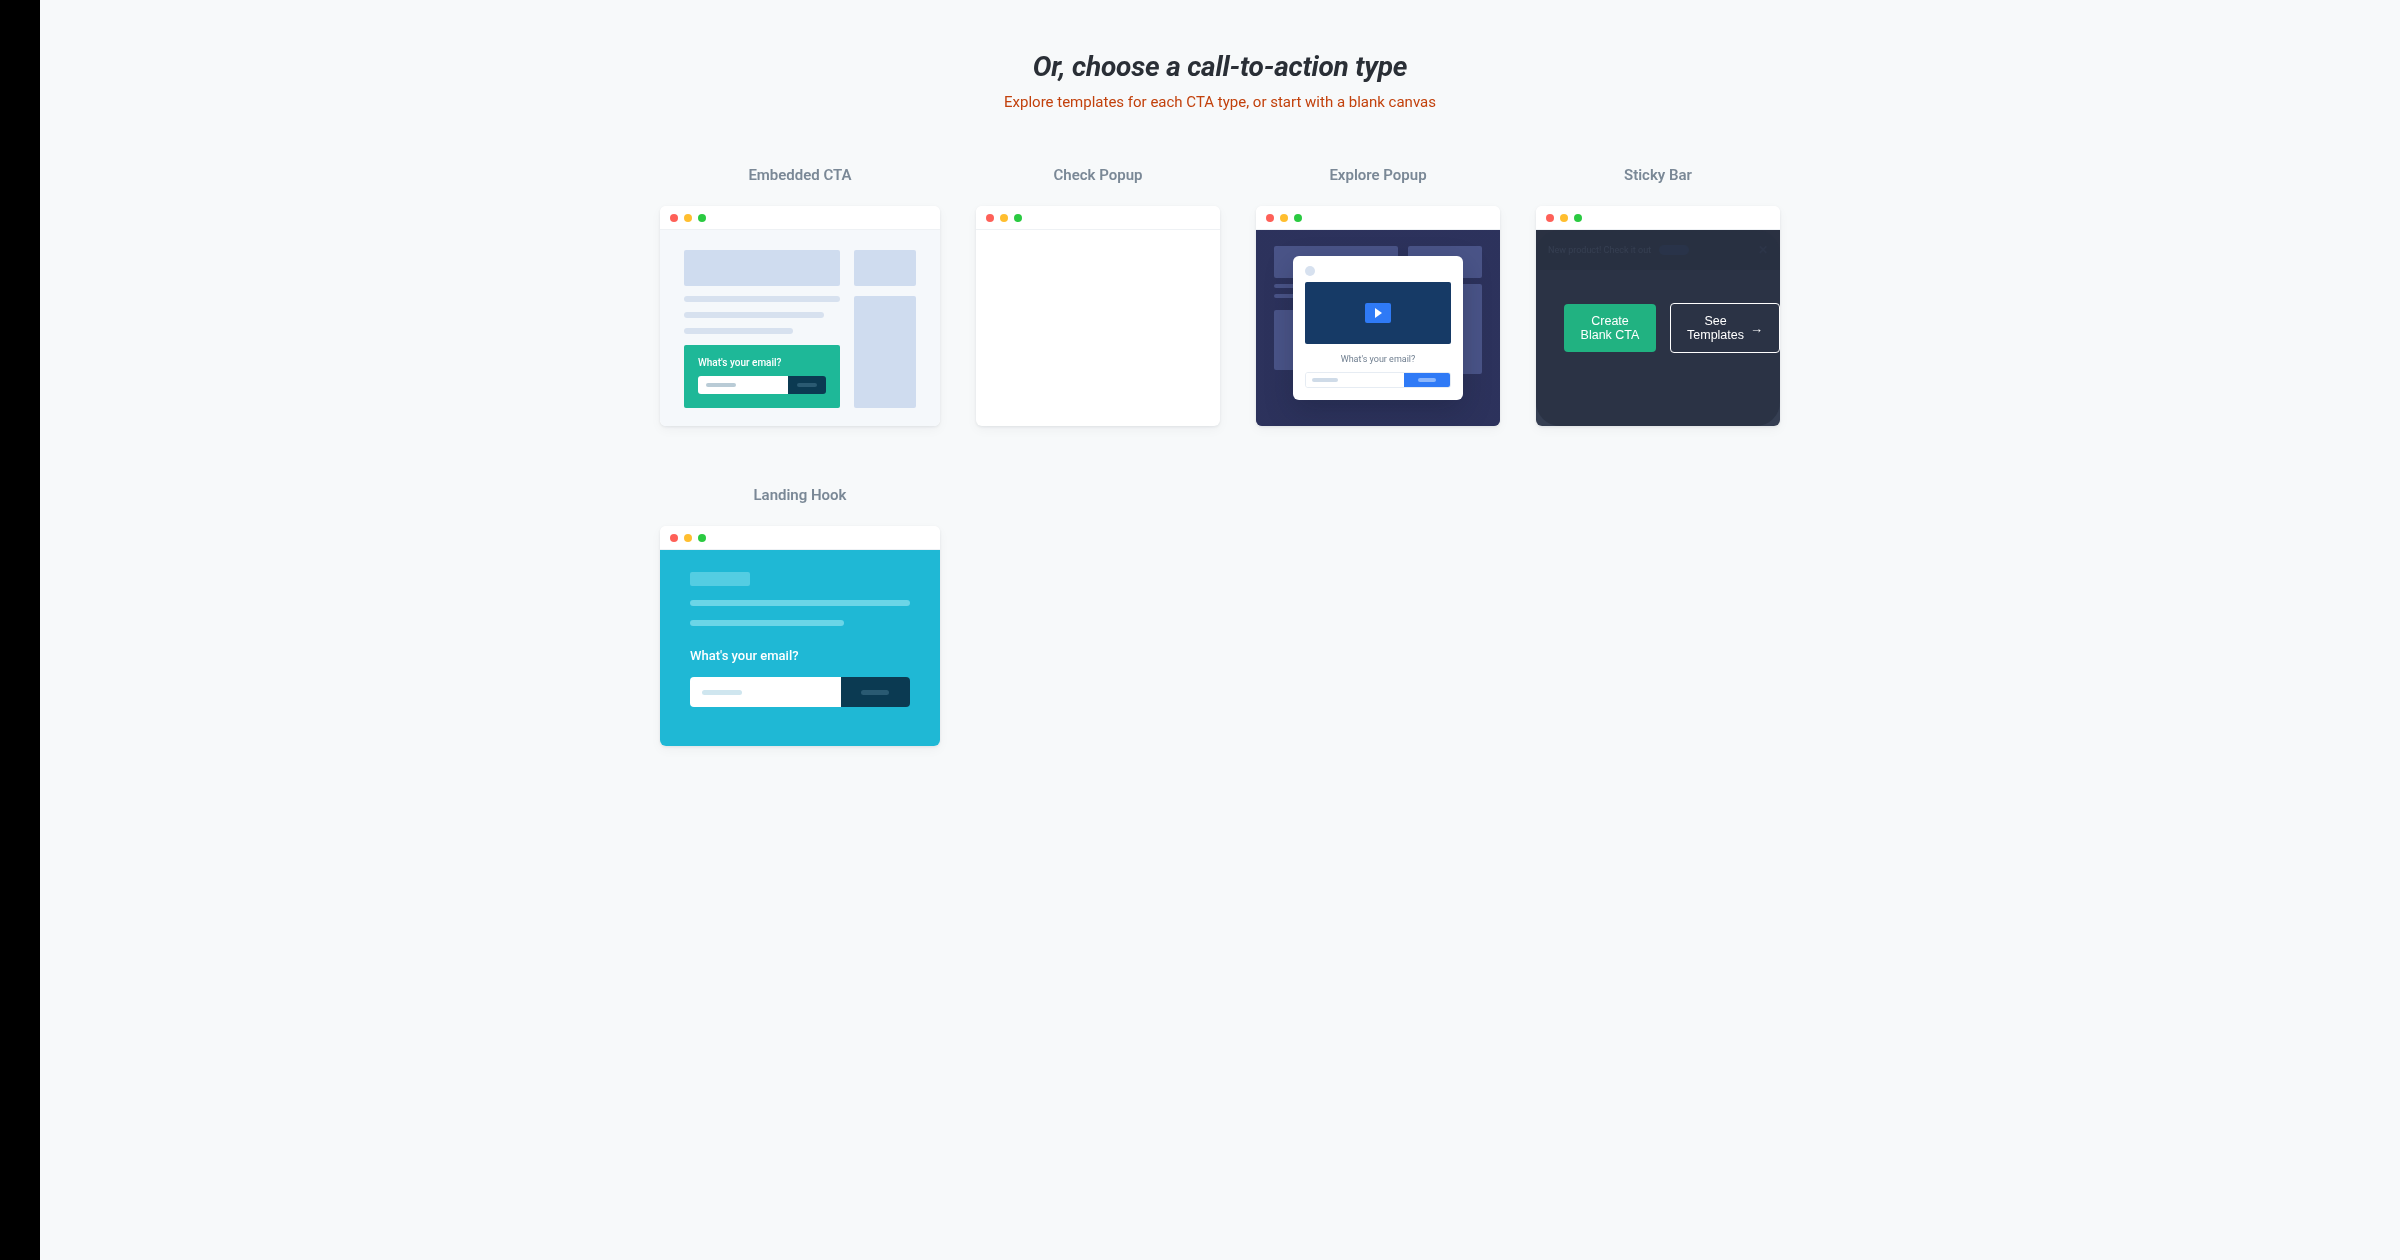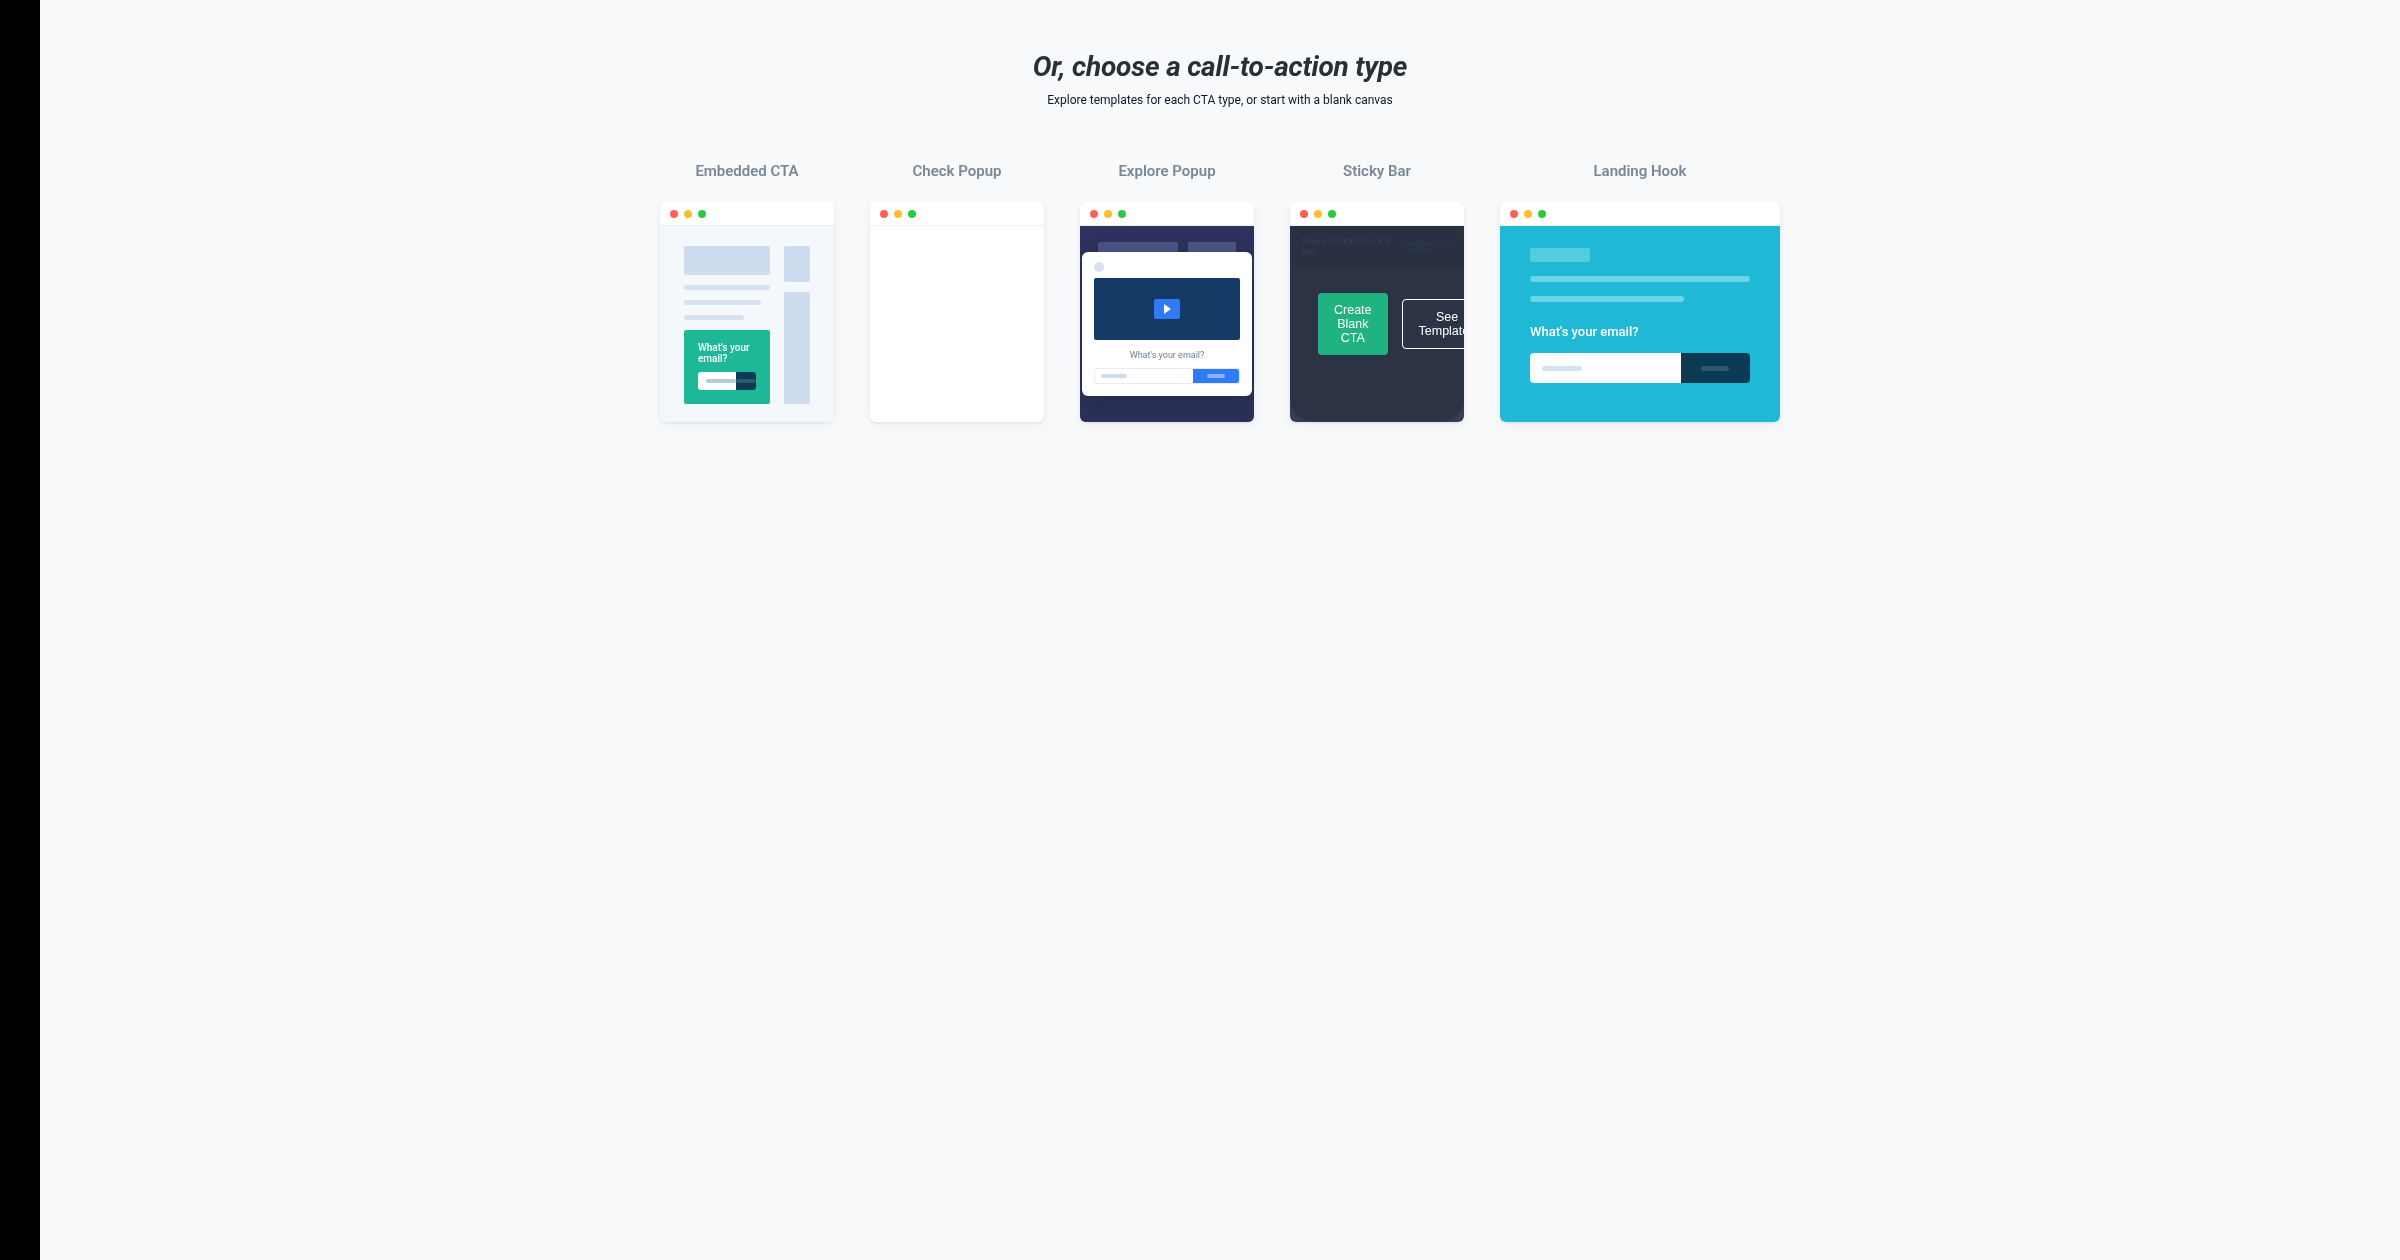--- a/index.html
+++ b/index.html
@@ -24,29 +24,29 @@
   .page-title {
     text-align: center;
     font-size: 28px;
     font-weight: 700;
     color: #2a2f36;
     letter-spacing: -0.2px;
     font-style: italic;
   }
   .page-subtitle {
     text-align: center;
-    font-size: 12px;
-    color: #0f172a;
+    font-size: 15px;
+    color: #c2410c;
     margin-top: 10px;
   }
   .grid {
     margin: 55px auto 0;
     max-width: 1120px;
     display: grid;
-    grid-template-columns: repeat(5, 1fr);
+    grid-template-columns: repeat(4, 1fr);
     gap: 60px 36px;
   }
   .card-wrap { }
   .card-title {
     text-align: center;
     font-size: 15px;
     font-weight: 600;
     color: #7a8896;
     margin-bottom: 22px;
   }

